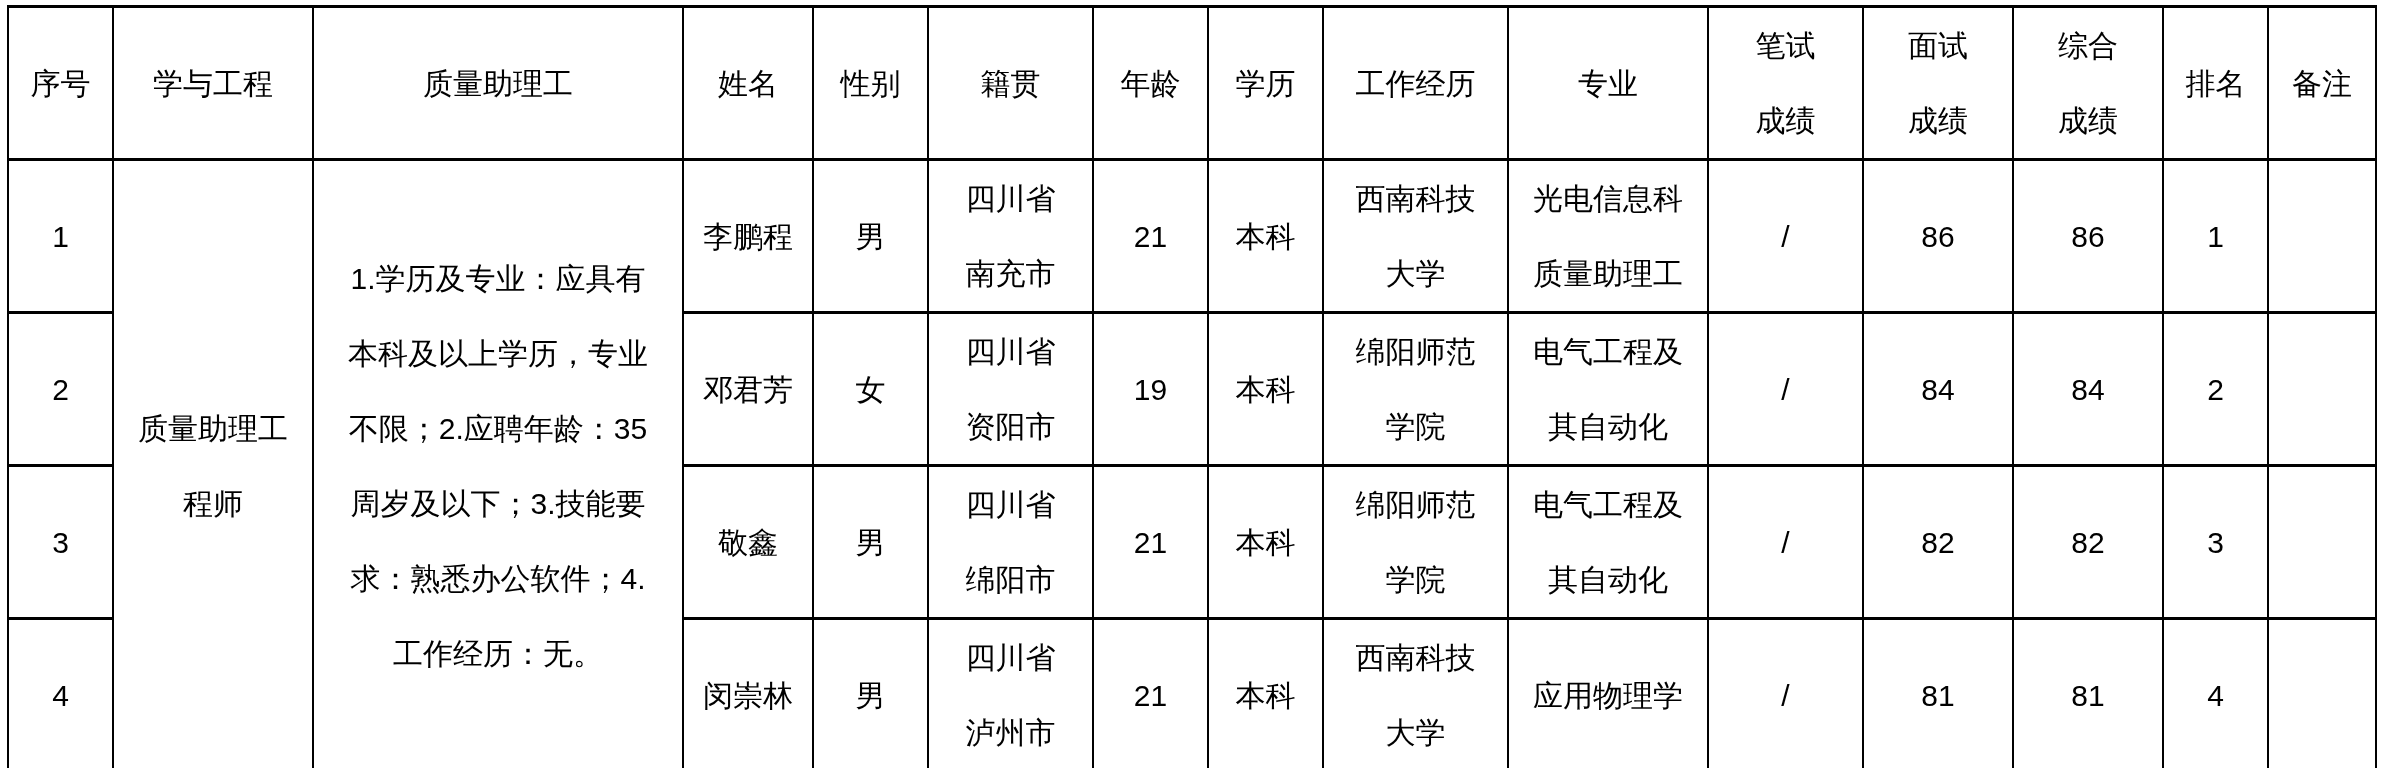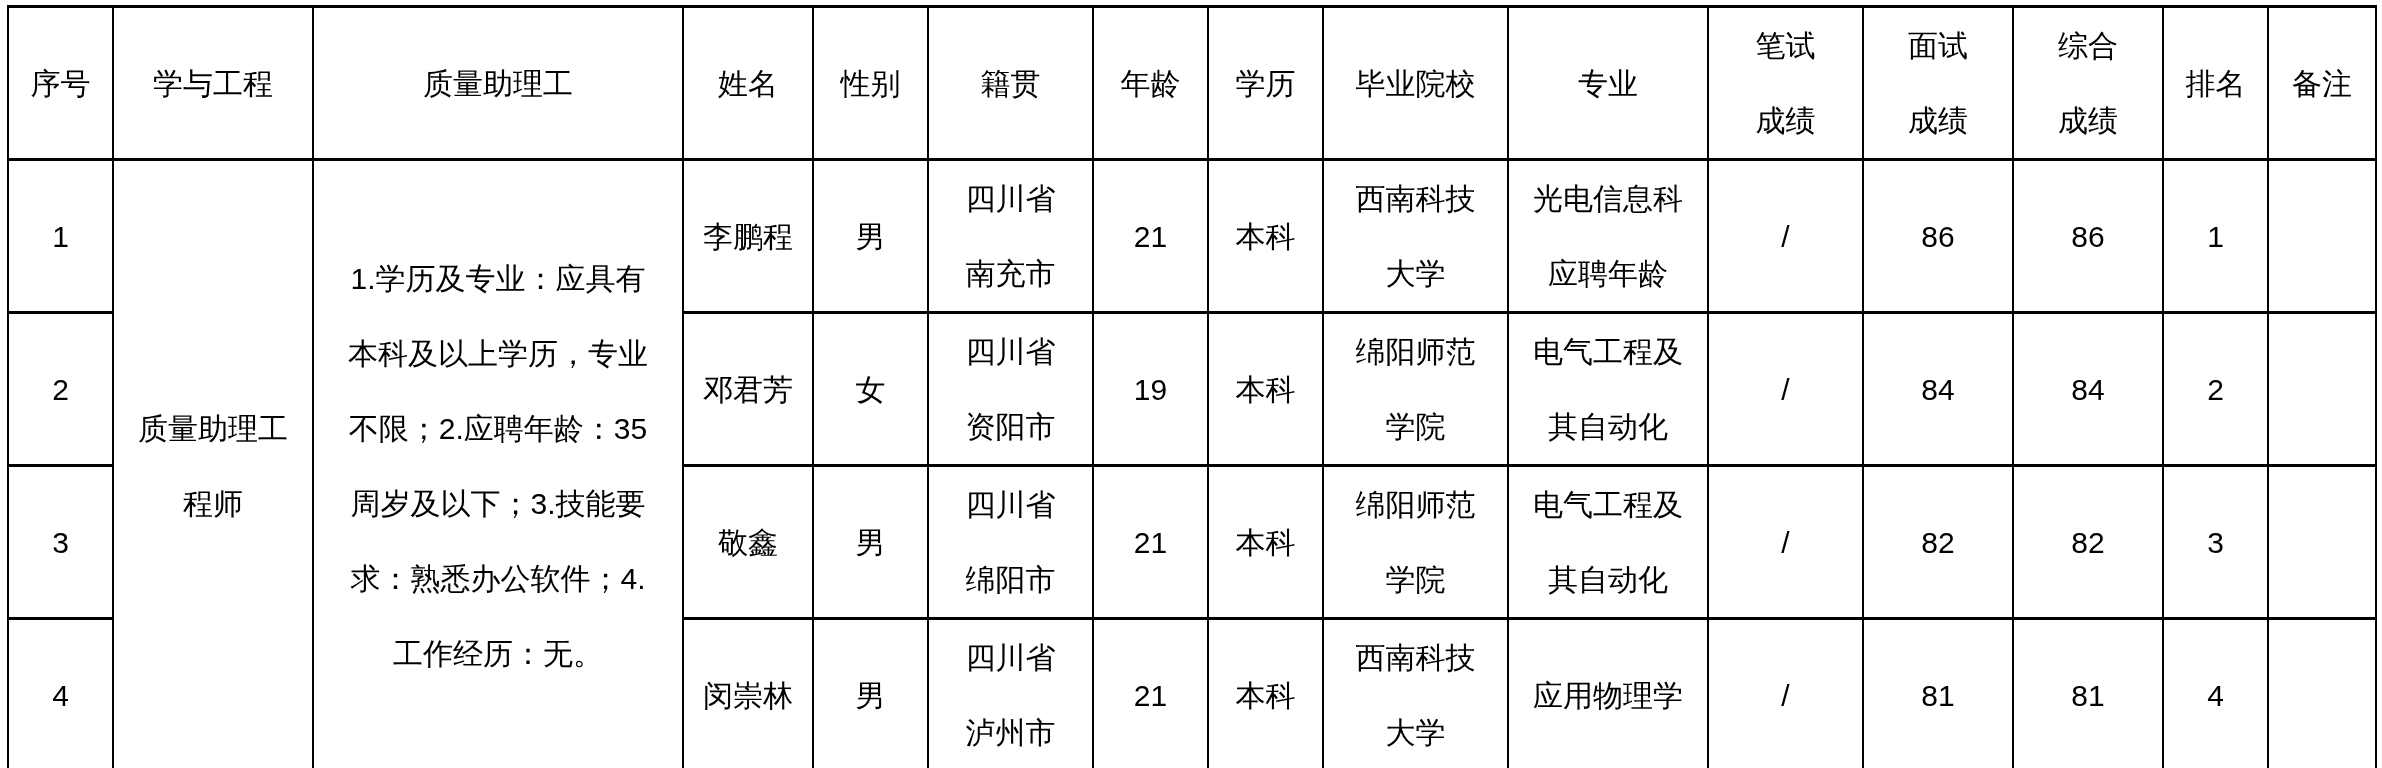--- a/index.html
+++ b/index.html
@@ -76,21 +76,21 @@
     <tbody>
         <tr class="head-row">
       <th>序号</th>
       <th>学与工程</th>
       <th>质量助理工</th>
       <th>姓名</th>
       <th>性别</th>
       <th>籍贯</th>
       <th>年龄</th>
       <th>学历</th>
-      <th>毕业院校</th>
+      <th>工作经历</th>
       <th>专业</th>
       <th>笔试
 成绩</th>
       <th>面试
 成绩</th>
       <th>综合
 成绩</th>
       <th>排名</th>
       <th>备注</th>
     </tr>
@@ -107,21 +107,21 @@
 工作经历：无。</td>
       <td>李鹏程</td>
       <td>男</td>
       <td>四川省
 南充市</td>
       <td>21</td>
       <td>本科</td>
       <td>西南科技
 大学</td>
       <td>光电信息科
-应聘年龄</td>
+质量助理工</td>
       <td>/</td>
       <td>86</td>
       <td>86</td>
       <td>1</td>
       <td></td>
     </tr>
 
     <tr class="data-row">
       <td>2</td>
       <td>邓君芳</td>

